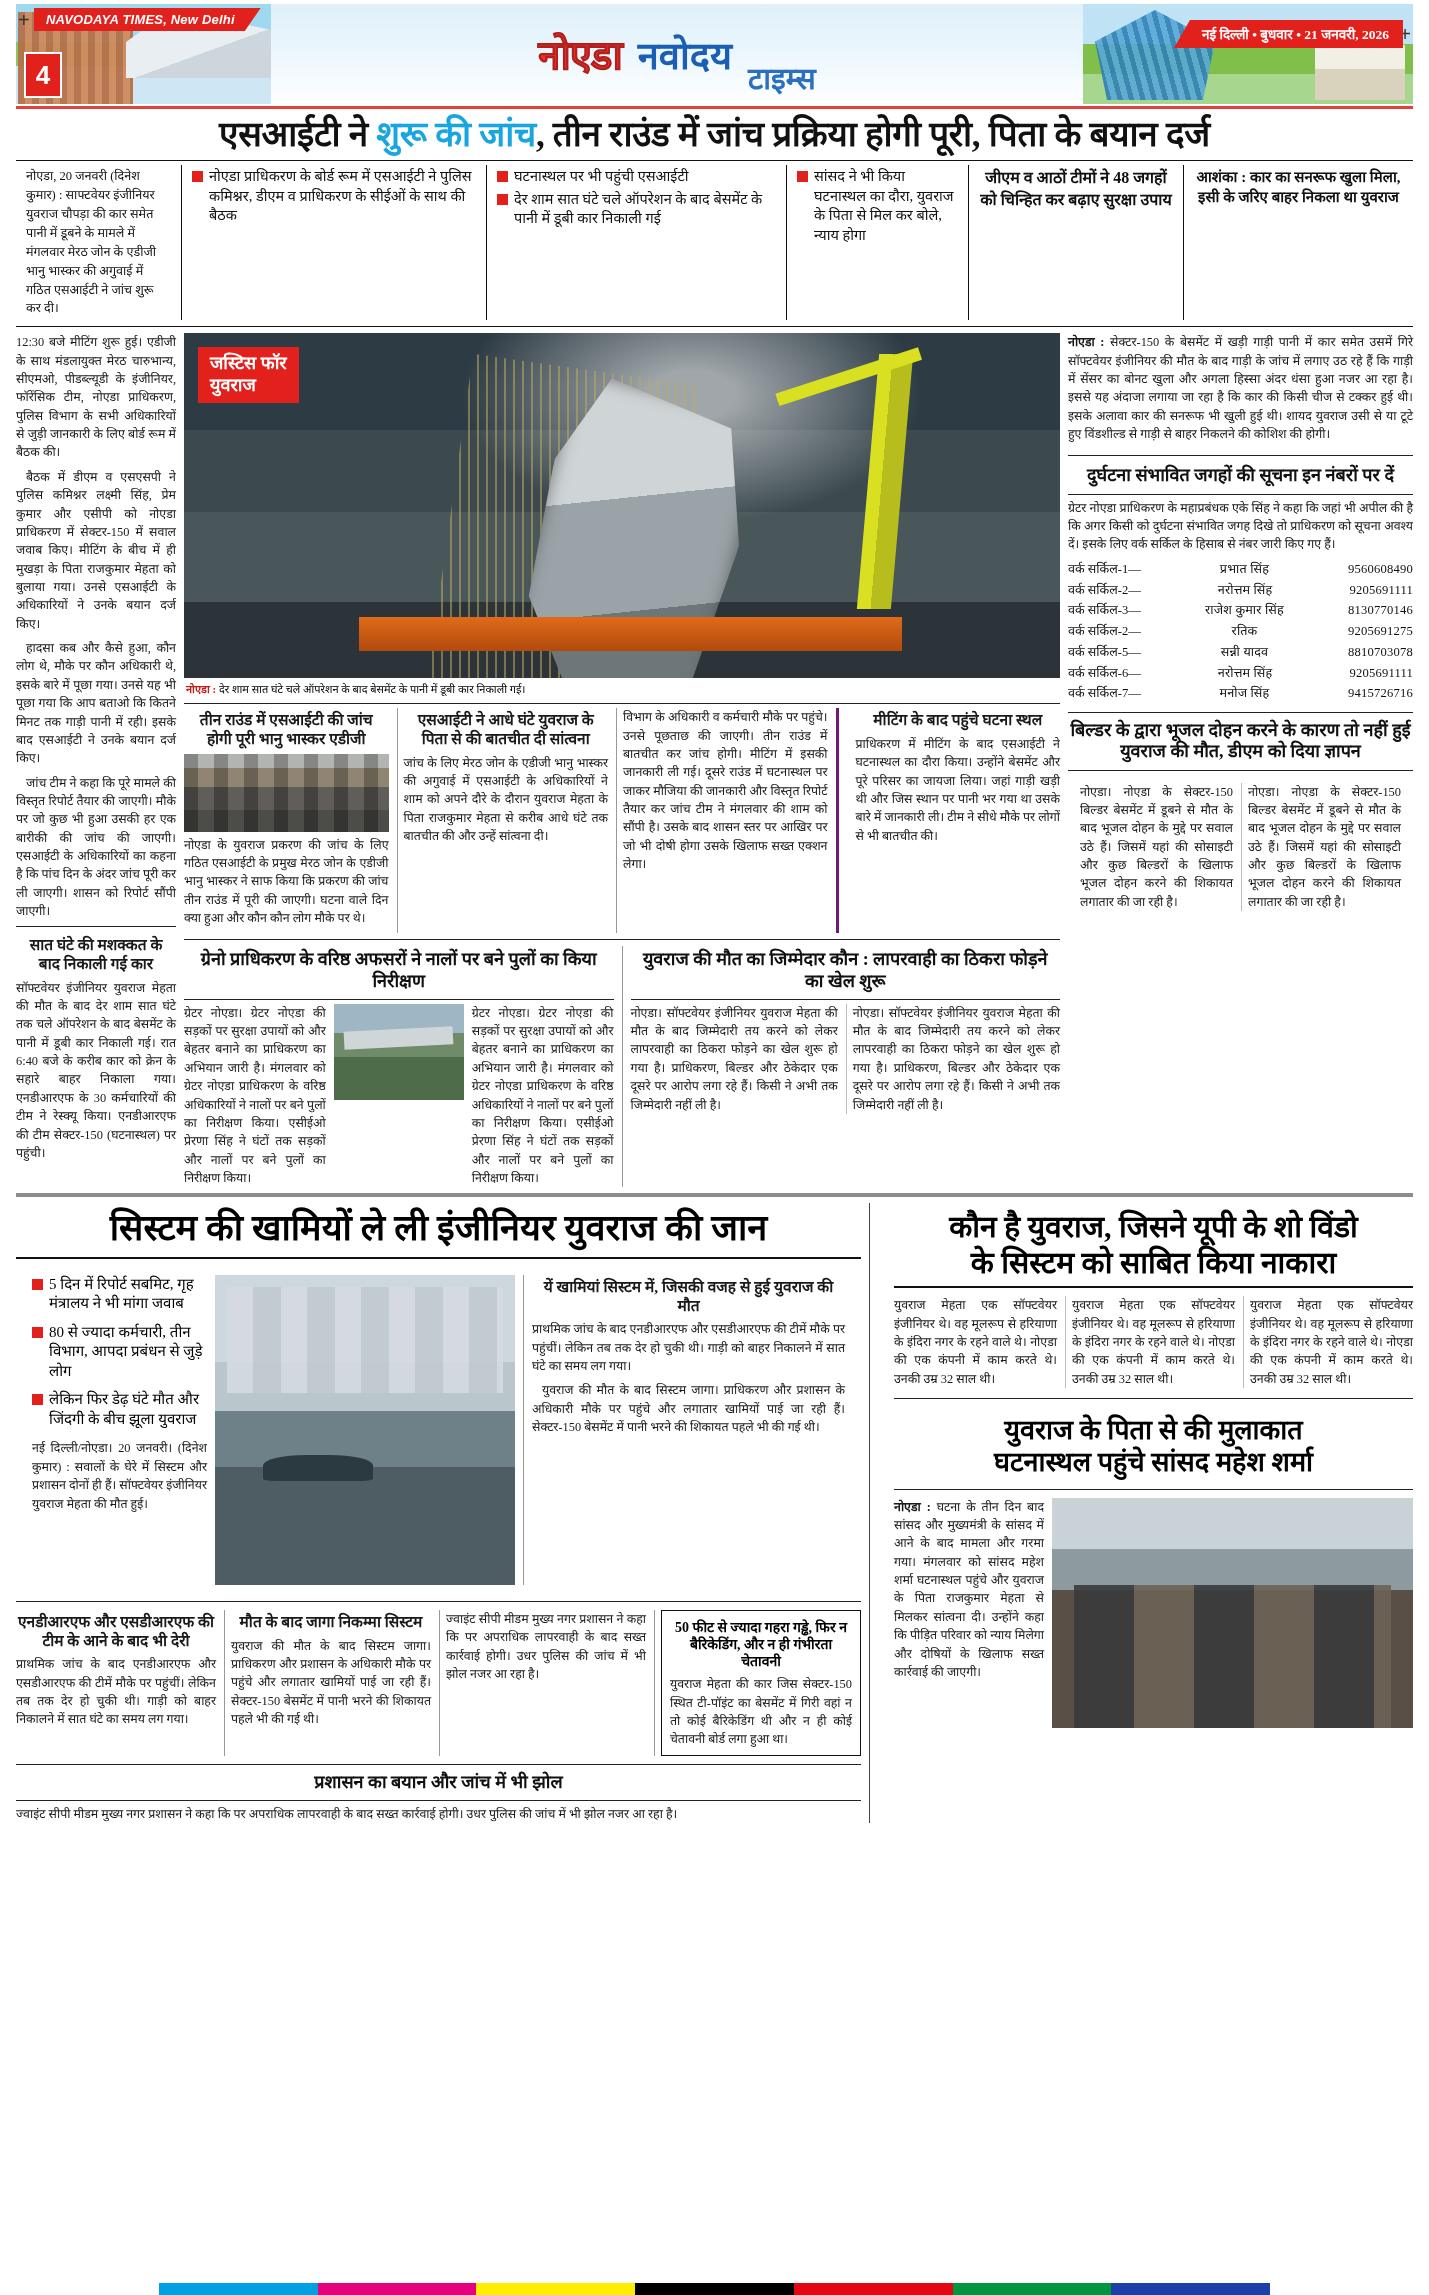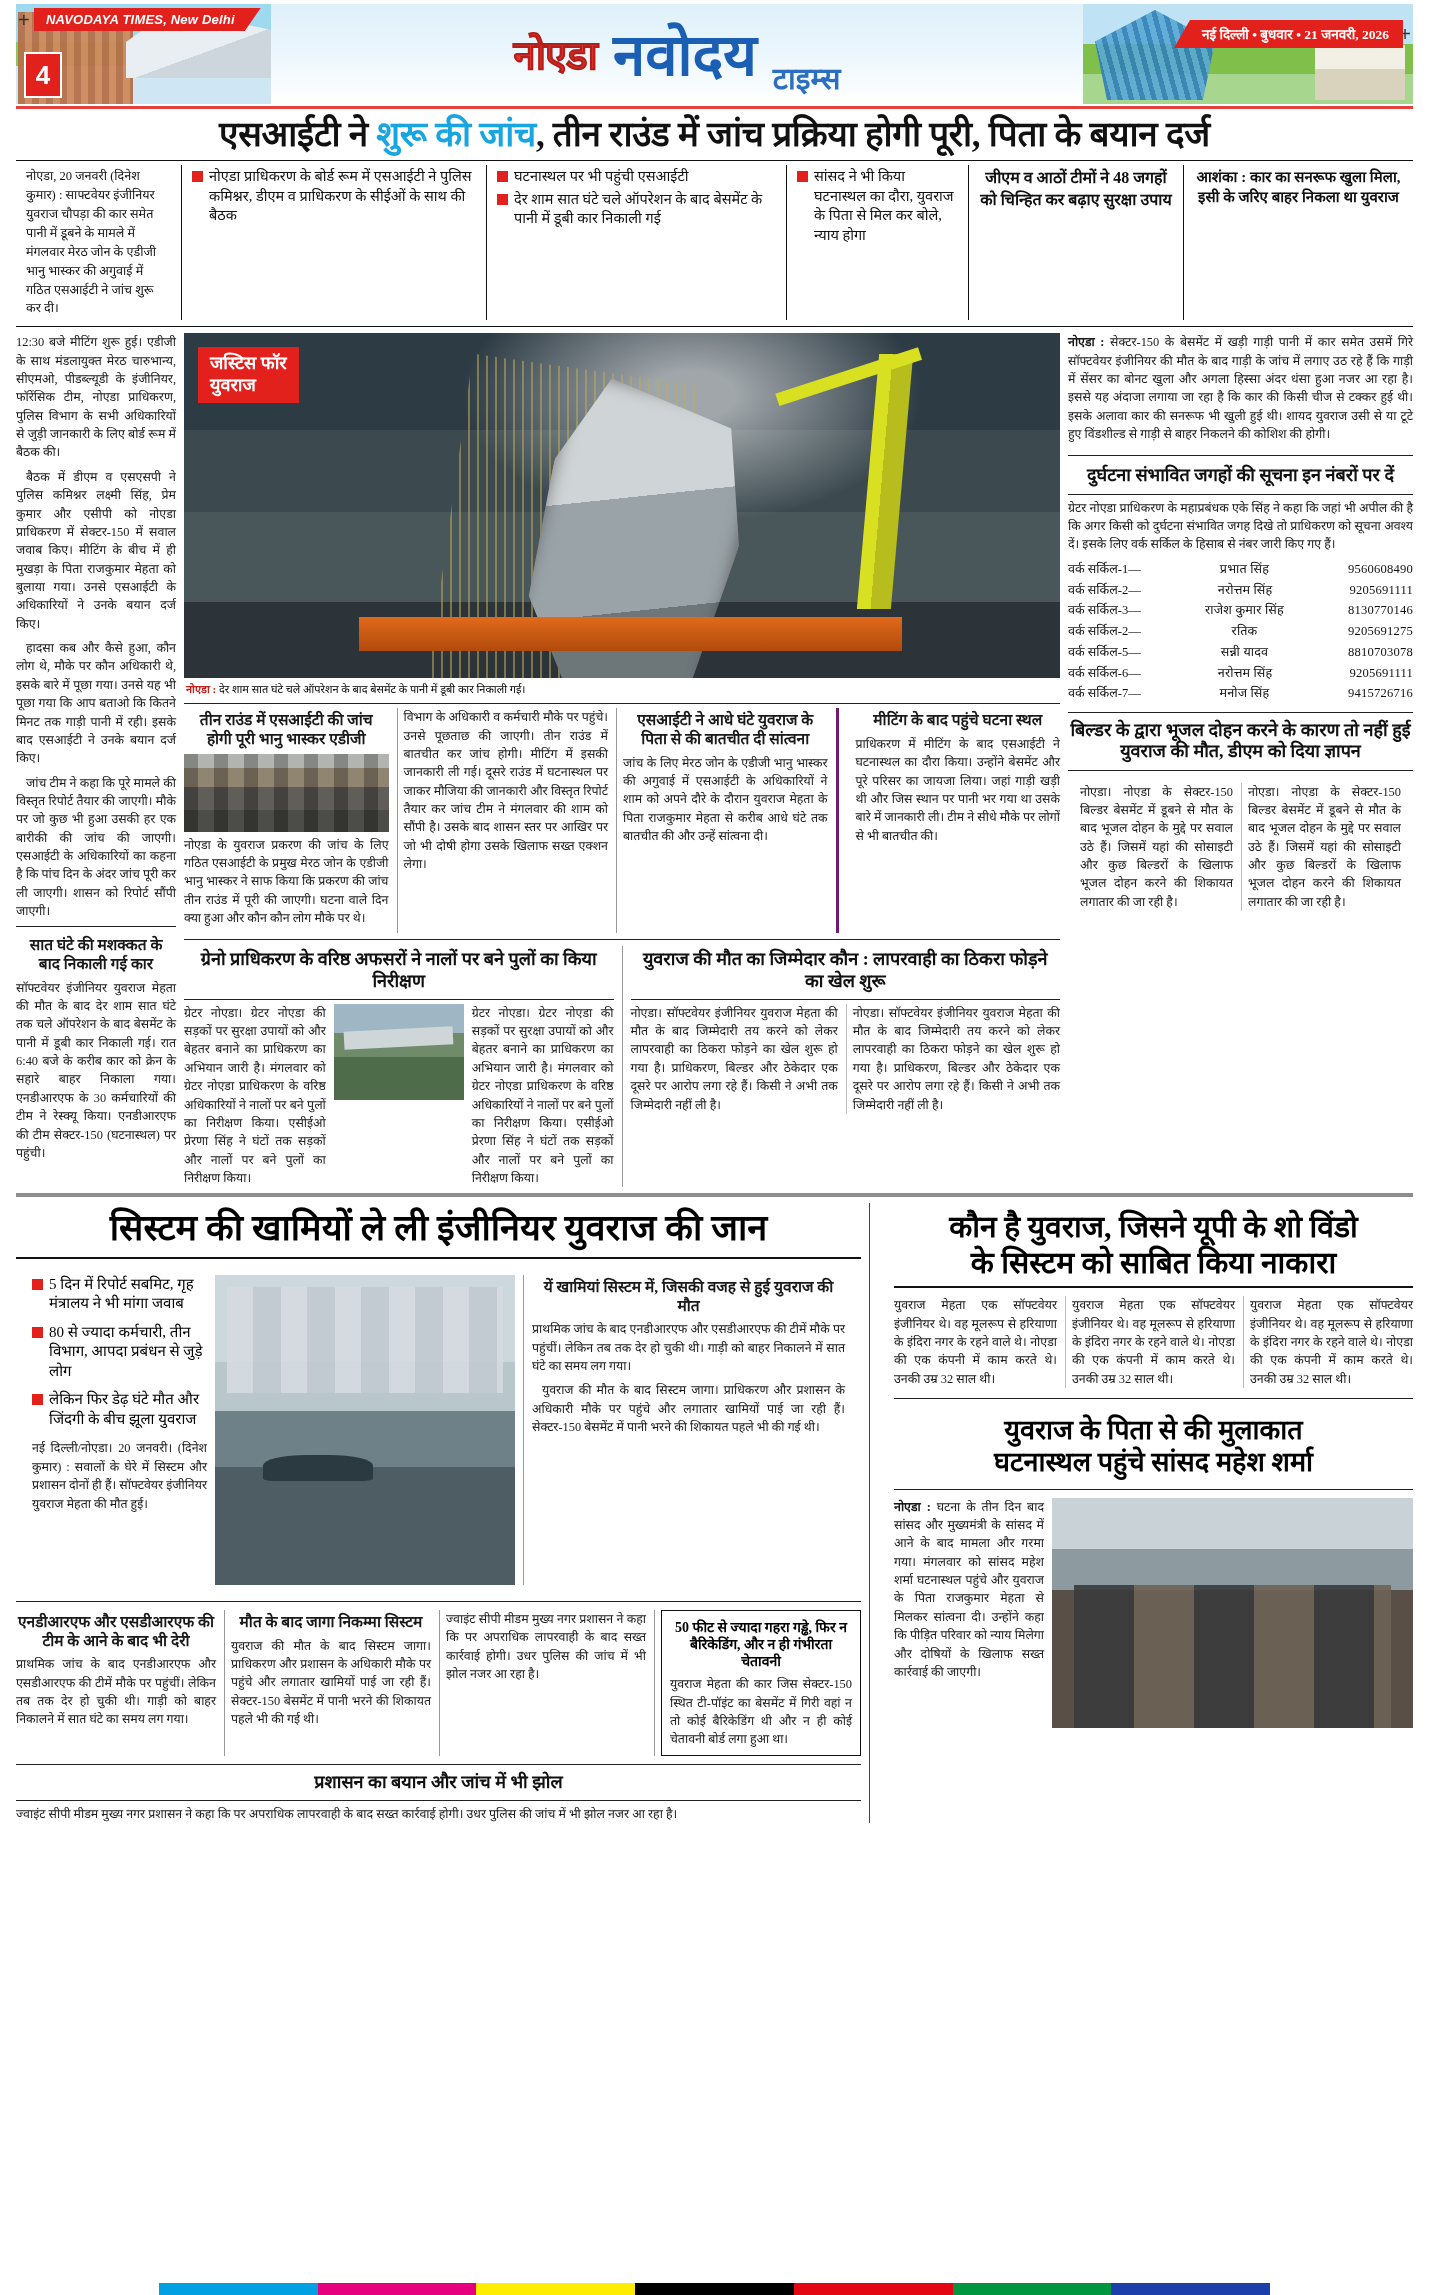--- a/index.html
+++ b/index.html
@@ -59,21 +59,21 @@
     display:flex; align-items:center; justify-content:center; gap:16px;
   }
   .mh-noida {
     font-family:"Liberation Serif", serif; font-weight:bold;
     font-size:40px; color:#e8322c; letter-spacing:-1px;
     -webkit-text-stroke:1px #b3201c;
     line-height:1;
   }
   .mh-navodaya {
     font-family:"Liberation Serif", serif; font-weight:bold;
-    font-size:58px; color:#1a5fb4; line-height:1;
+    font-size:38px; color:#1a5fb4; line-height:1;
   }
   .mh-times {
     font-family:"Liberation Serif", serif; font-weight:bold;
     font-size:30px; color:#2c6fc0; line-height:1; align-self:flex-end;
     padding-bottom:8px;
   }
   .ribbon-left {
     position:absolute; left:18px; top:4px; z-index:5;
     background:#e2201c; color:#fff; font-style:italic; font-weight:bold;
     font-size:13px; padding:4px 26px 4px 12px; letter-spacing:.2px;
@@ -337,25 +337,25 @@
 
       <div class="rule-thin" style="margin:4px 0;"></div>
 
       <div class="grid" style="margin:0;">
         <div class="col" style="flex:1;">
           <div class="smallhead">तीन राउंड में एसआईटी की जांच होगी पूरी भानु भास्कर एडीजी</div>
           <div class="photo photo-crowd" style="height:78px;margin-bottom:4px;"></div>
           <p class="first">नोएडा के युवराज प्रकरण की जांच के लिए गठित एसआईटी के प्रमुख मेरठ जोन के एडीजी भानु भास्कर ने साफ किया कि प्रकरण की जांच तीन राउंड में पूरी की जाएगी। घटना वाले दिन क्या हुआ और कौन कौन लोग मौके पर थे।</p>
         </div>
         <div class="col" style="flex:1;border-left:1px solid #999;padding-left:6px;">
-          <p class="first">विभाग के अधिकारी व कर्मचारी मौके पर पहुंचे। उनसे पूछताछ की जाएगी। तीन राउंड में बातचीत कर जांच होगी। मीटिंग में इसकी जानकारी ली गई। दूसरे राउंड में घटनास्थल पर जाकर मौजिया की जानकारी और विस्तृत रिपोर्ट तैयार कर जांच टीम ने मंगलवार की शाम को सौंपी है। उसके बाद शासन स्तर पर आखिर पर जो भी दोषी होगा उसके खिलाफ सख्त एक्शन लेगा।</p>
-        </div>
-        <div class="col" style="flex:1;border-left:1px solid #999;padding-left:6px;">
           <div class="smallhead">एसआईटी ने आधे घंटे युवराज के पिता से की बातचीत दी सांत्वना</div>
           <p class="first">जांच के लिए मेरठ जोन के एडीजी भानु भास्कर की अगुवाई में एसआईटी के अधिकारियों ने शाम को अपने दौरे के दौरान युवराज मेहता के पिता राजकुमार मेहता से करीब आधे घंटे तक बातचीत की और उन्हें सांत्वना दी।</p>
+        </div>
+        <div class="col" style="flex:1;border-left:1px solid #999;padding-left:6px;">
+          <p class="first">विभाग के अधिकारी व कर्मचारी मौके पर पहुंचे। उनसे पूछताछ की जाएगी। तीन राउंड में बातचीत कर जांच होगी। मीटिंग में इसकी जानकारी ली गई। दूसरे राउंड में घटनास्थल पर जाकर मौजिया की जानकारी और विस्तृत रिपोर्ट तैयार कर जांच टीम ने मंगलवार की शाम को सौंपी है। उसके बाद शासन स्तर पर आखिर पर जो भी दोषी होगा उसके खिलाफ सख्त एक्शन लेगा।</p>
         </div>
         <div class="col" style="flex:1;border-left:3px solid #701a75;padding-left:17px;">
           <div class="smallhead">मीटिंग के बाद पहुंचे घटना स्थल</div>
           <p class="first">प्राधिकरण में मीटिंग के बाद एसआईटी ने घटनास्थल का दौरा किया। उन्होंने बेसमेंट और पूरे परिसर का जायजा लिया। जहां गाड़ी खड़ी थी और जिस स्थान पर पानी भर गया था उसके बारे में जानकारी ली। टीम ने सीधे मौके पर लोगों से भी बातचीत की।</p>
         </div>
       </div>
 
       <div class="rule-thin" style="margin:6px 0;"></div>
 
       <div class="grid" style="margin:0;">

